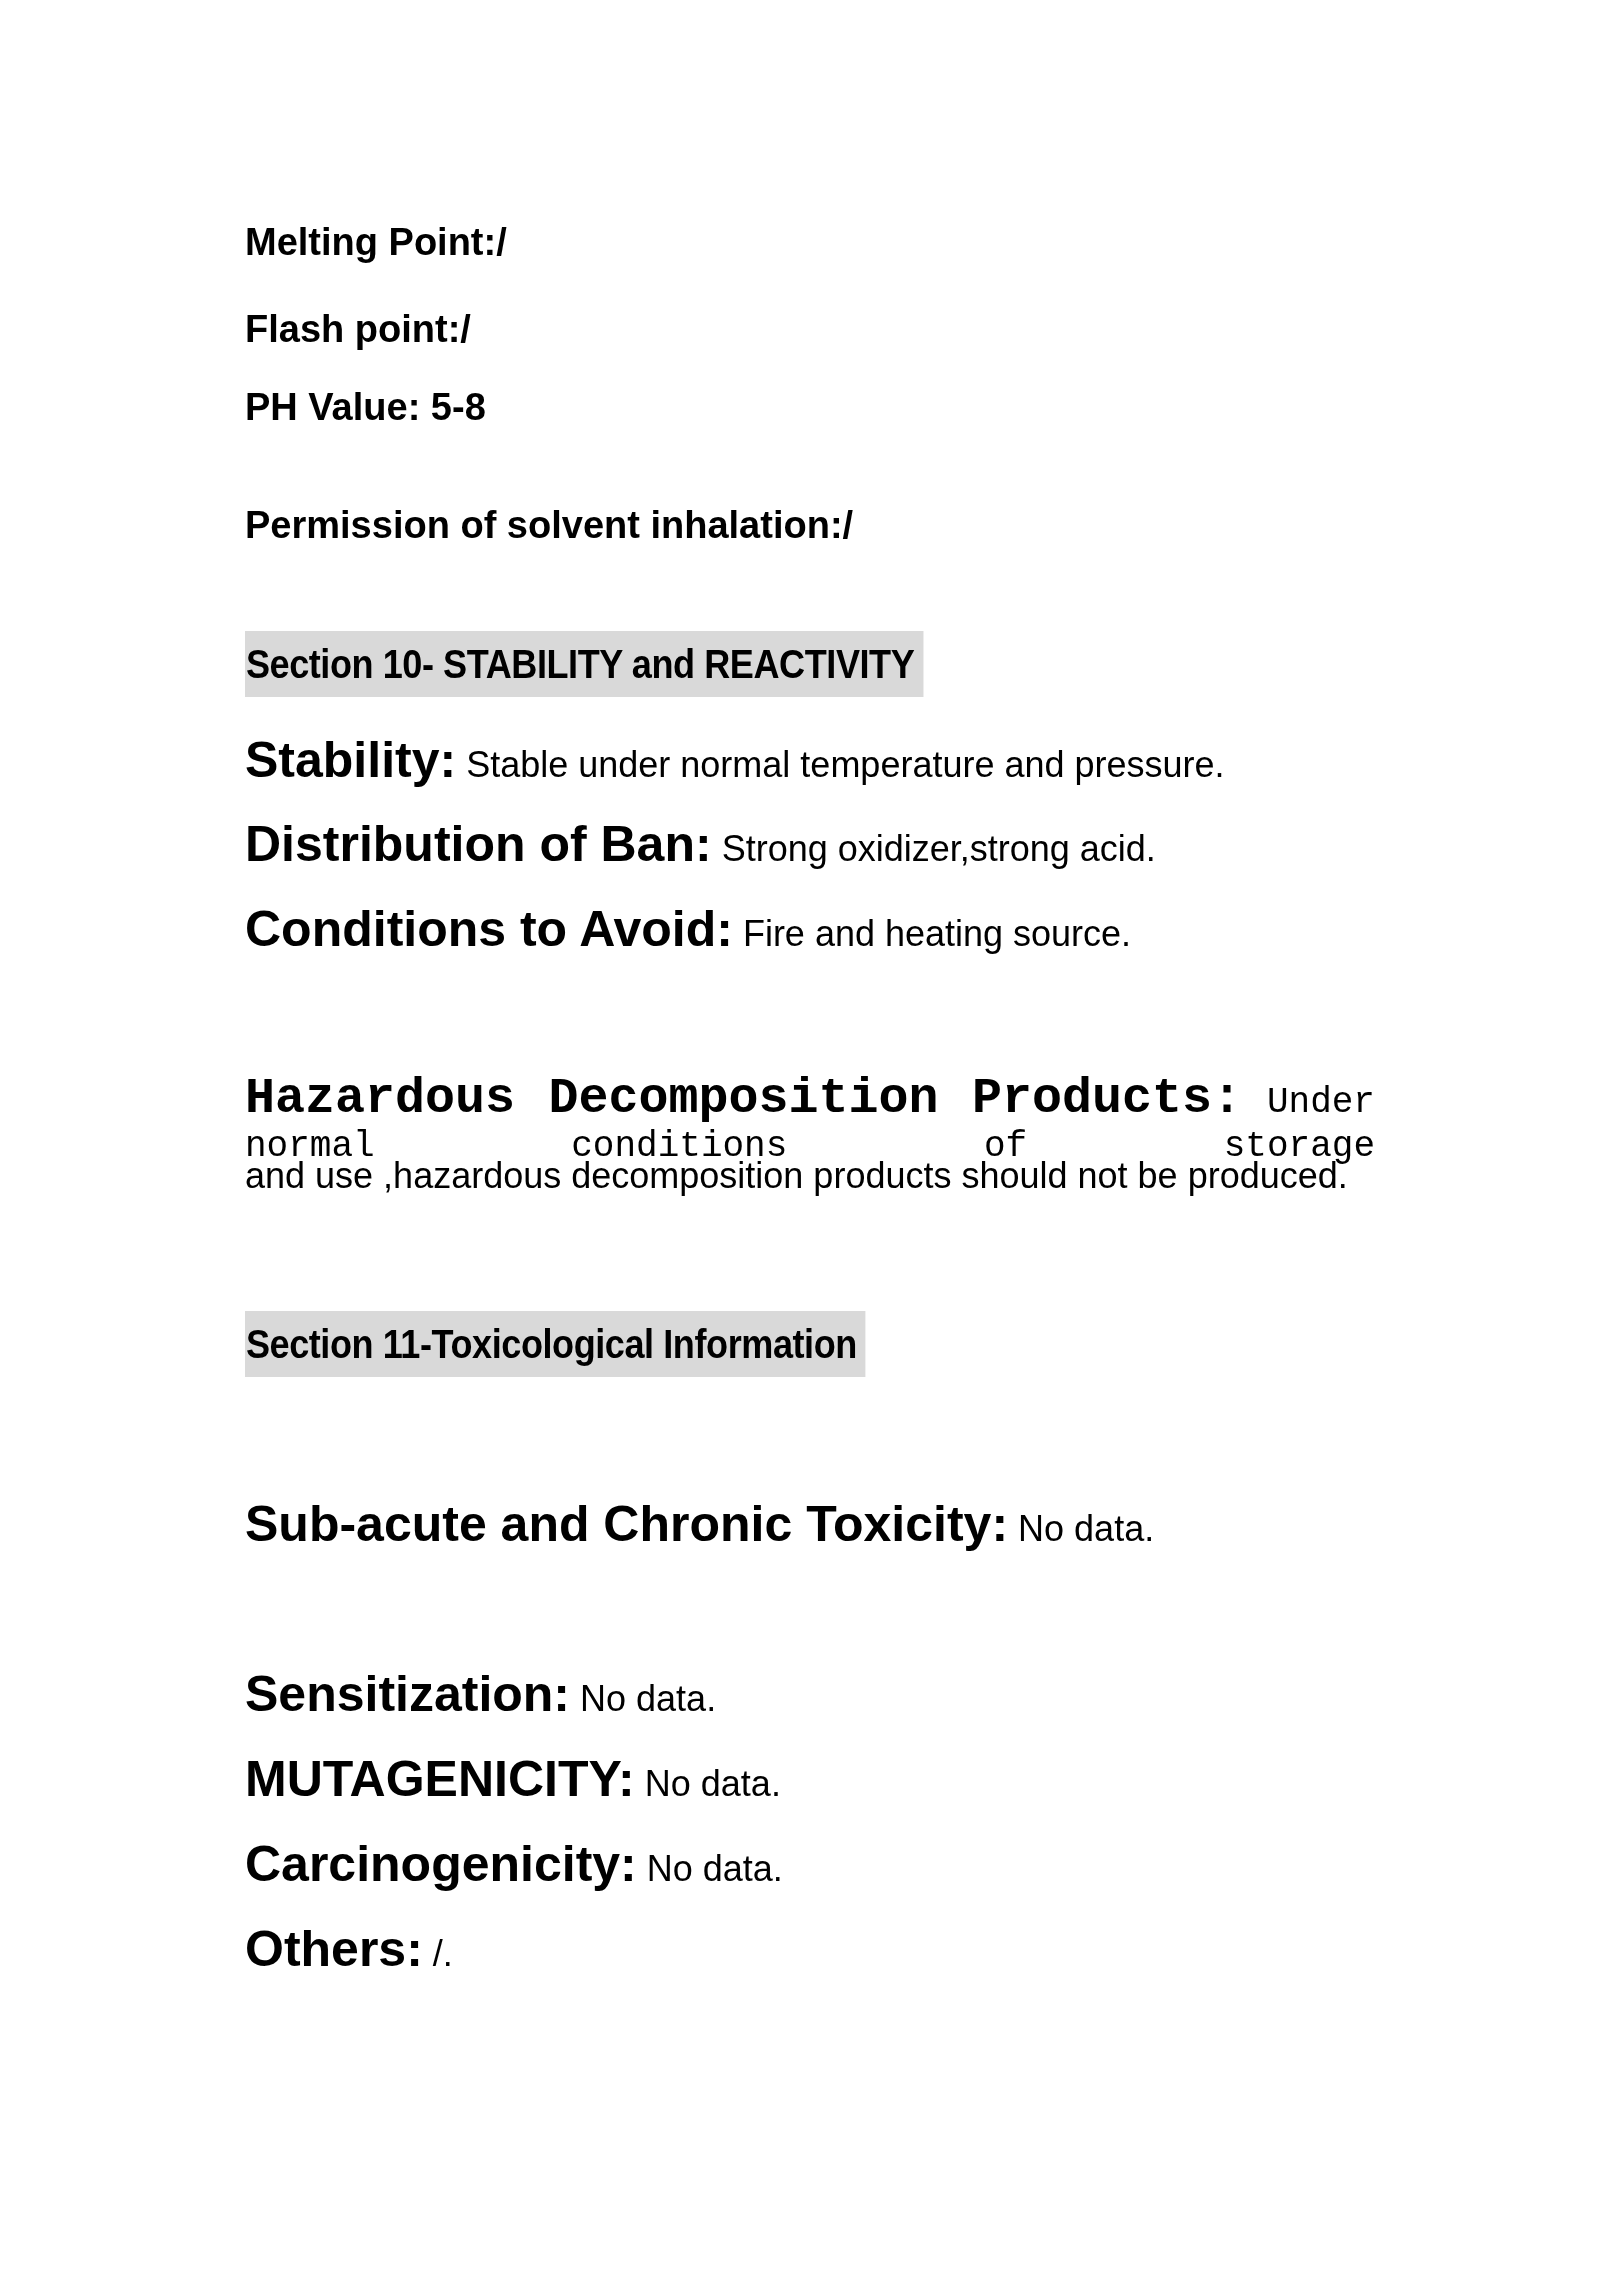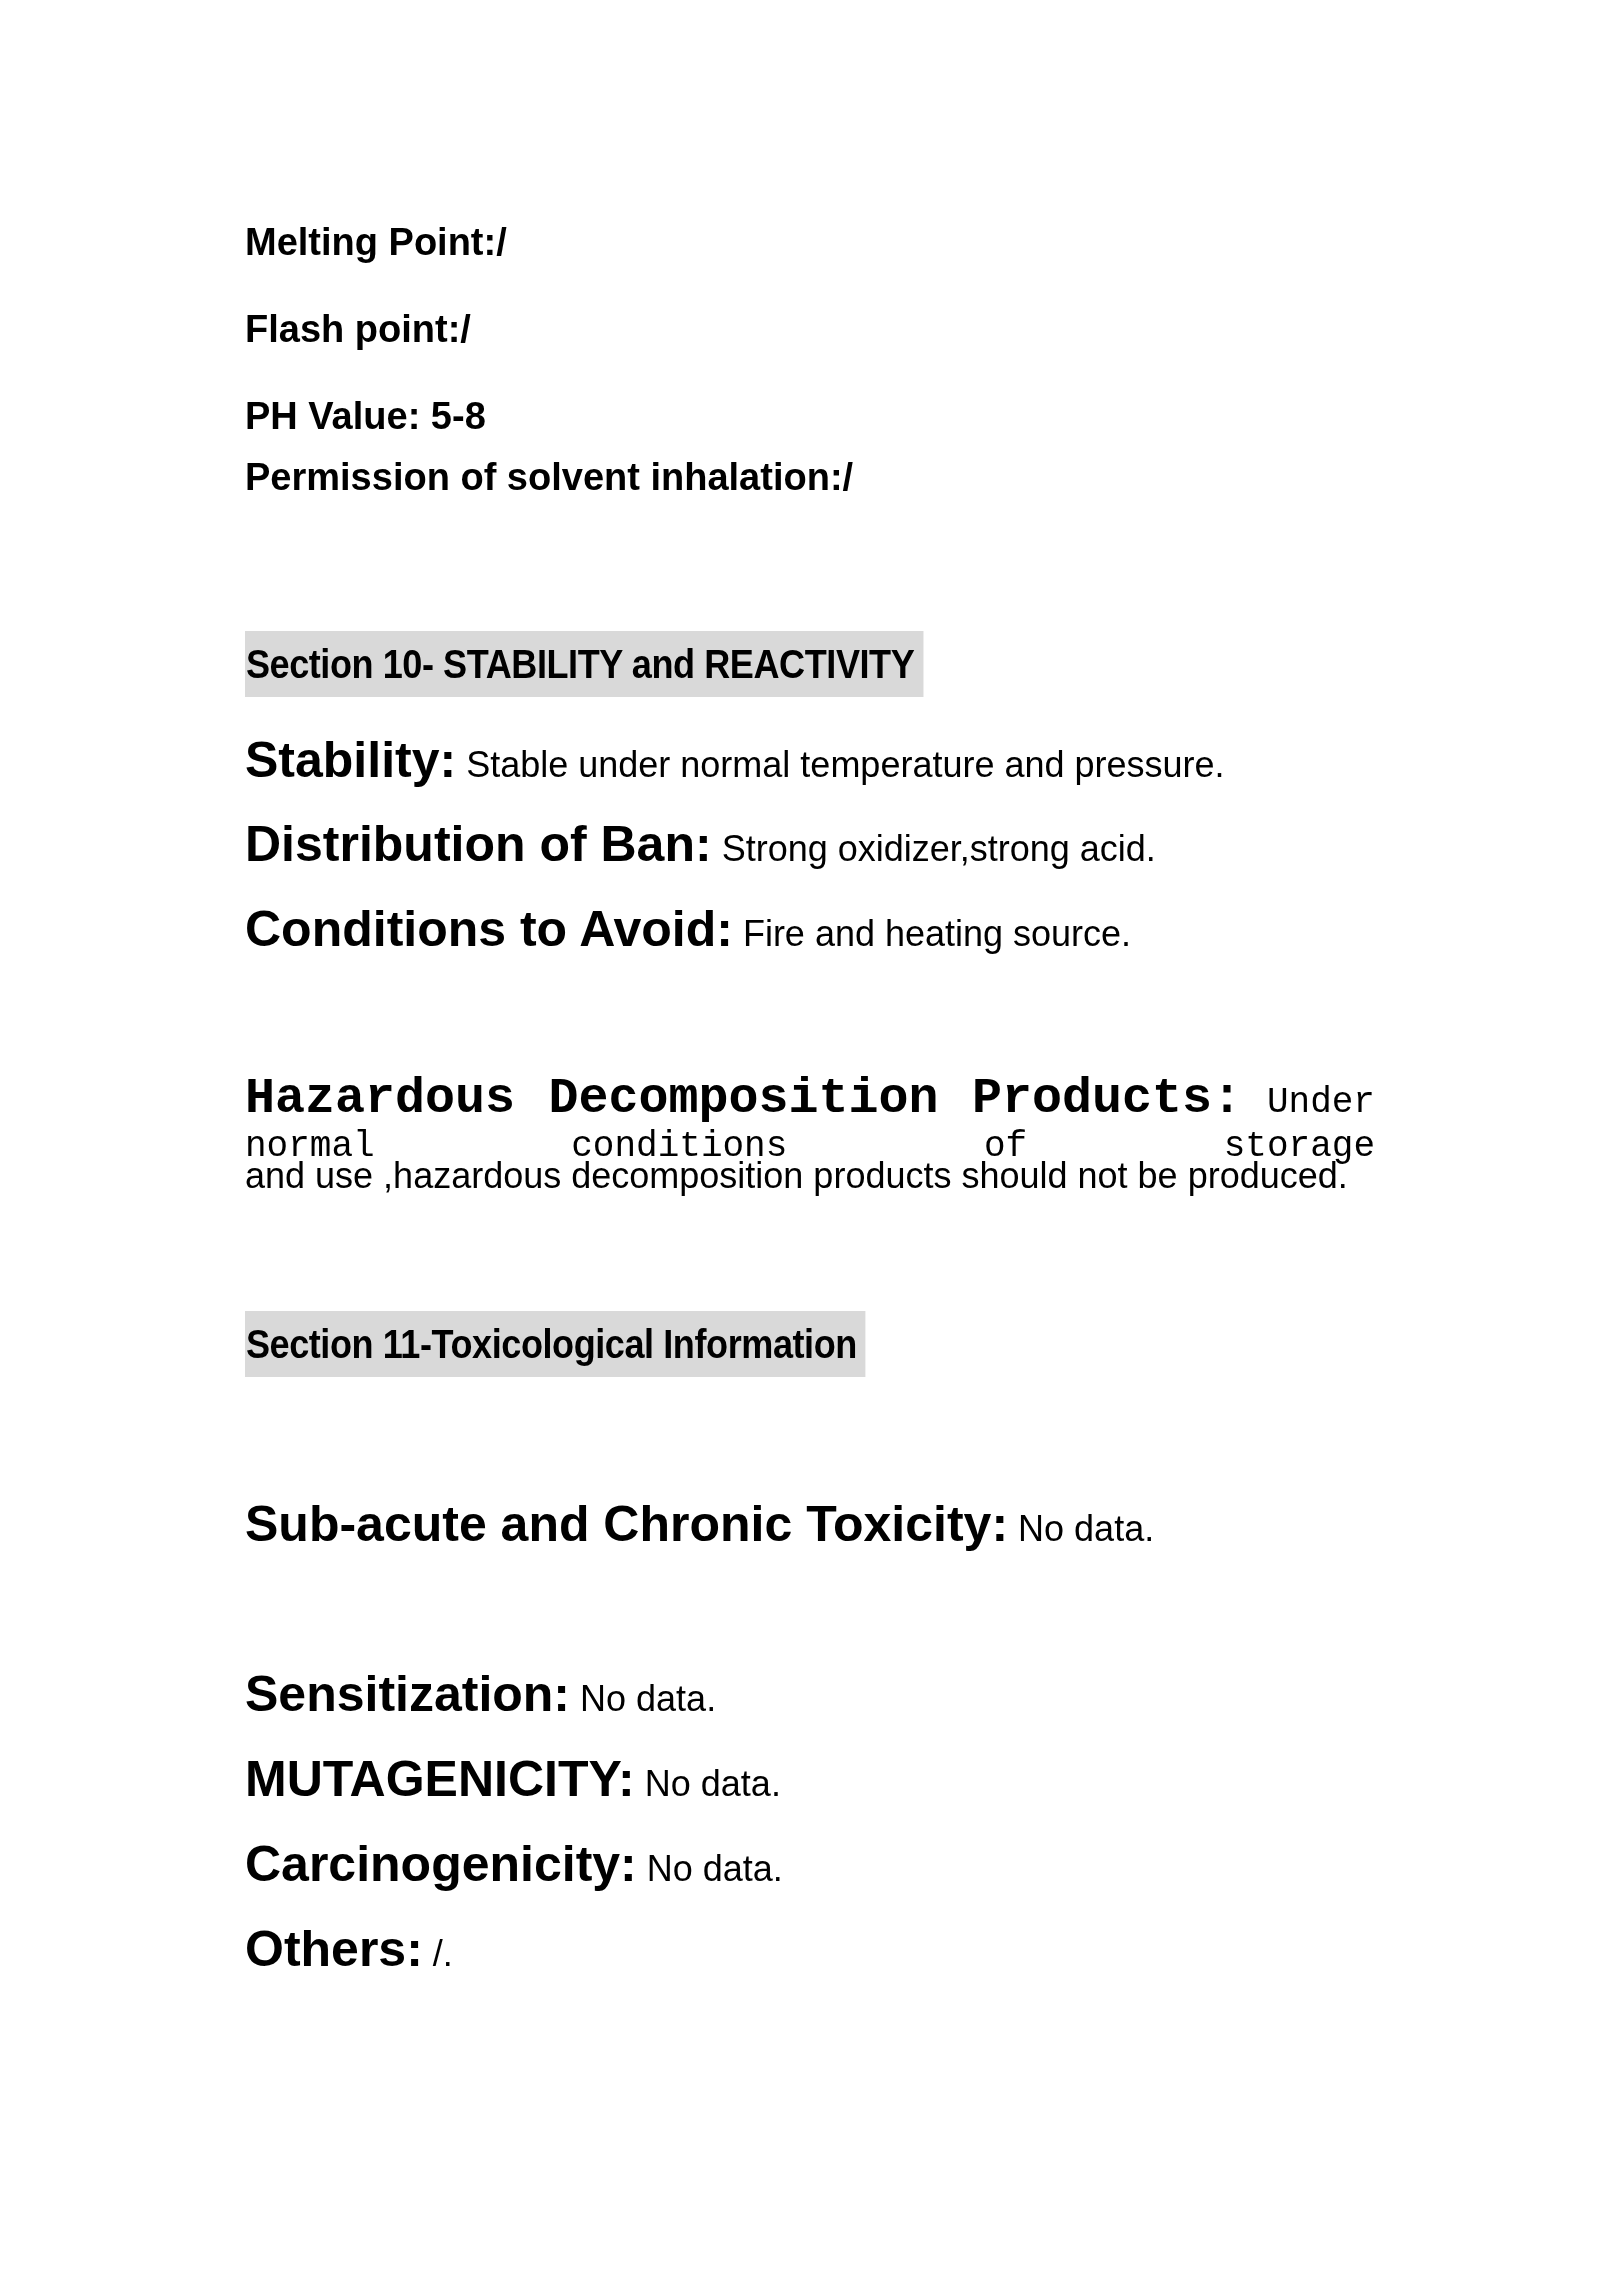--- a/index.html
+++ b/index.html
@@ -67,22 +67,22 @@
     color: var(--text);
   }
 </style>
 </head>
 <body>
 
 <div class="page">
 
   <div class="line bold-line" style="top:221px">Melting Point:/</div>
   <div class="line bold-line" style="top:308px">Flash point:/</div>
-  <div class="line bold-line" style="top:395px">PH Value: 5-8</div>
-  <div class="line bold-line" style="top:456px">Permission of solvent inhalation:/</div>
+  <div class="line bold-line" style="top:386px">PH Value: 5-8</div>
+  <div class="line bold-line" style="top:504px">Permission of solvent inhalation:/</div>
 
   <div class="section-header" style="top:631px">
     <span class="header-highlight">Section 10- STABILITY and REACTIVITY</span>
   </div>
 
   <div class="line" style="top:732px">
     <span class="label">Stability:</span>
     <span class="value">Stable under normal temperature and pressure.</span>
   </div>
   <div class="line" style="top:816px">

